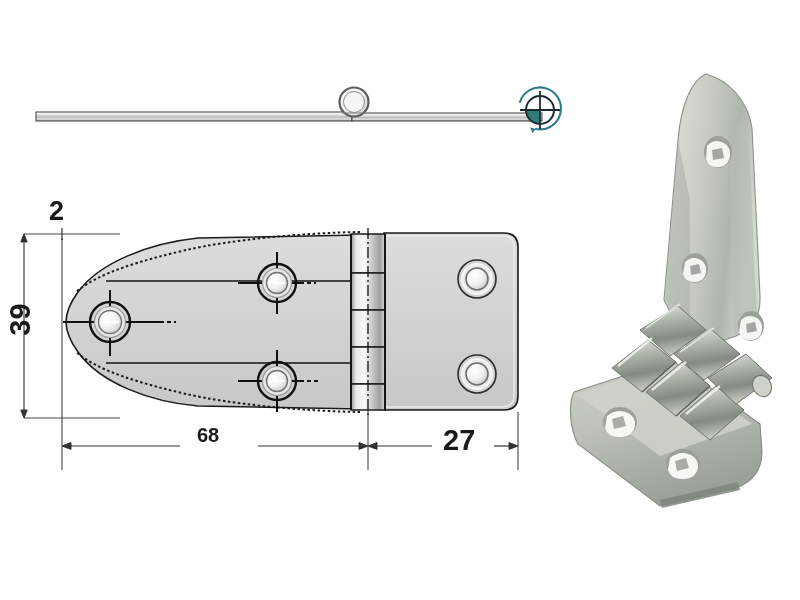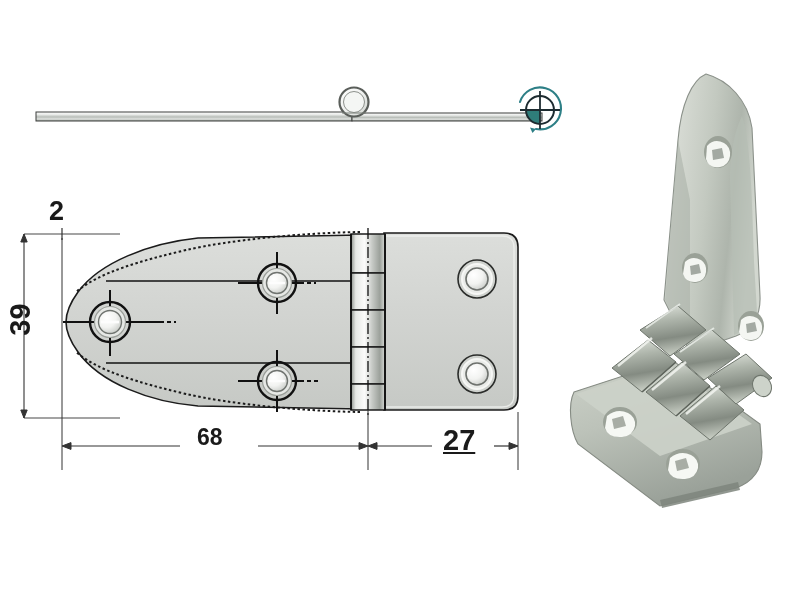--- a/index.html
+++ b/index.html
@@ -271,17 +271,17 @@
       <ellipse cx="762" cy="386" rx="9" ry="11" fill="#cdd3ca" stroke="#6e756c" stroke-width="1" transform="rotate(-28 762 386)"></ellipse>
     </g>
 
   </svg>
   </div>
 
   <div class="lbl dimtext" style="left:49px; top:196px; font-size:27px;">2</div>
 
   <div class="lbl dimtext" style="left:4px; top:303px; font-size:29px; transform:rotate(-90deg); transform-origin:center;">39</div>
 
-  <div class="lbl dimtext" style="left:197px; top:424px; font-size:23px;">68</div>
-
-  <div class="lbl dimtext" style="left:443px; top:424px; font-size:29px;text-decoration:underline;">27</div>
+  <div class="lbl dimtext" style="left:197px; top:424px; font-size:20px;">68</div>
+
+  <div class="lbl dimtext" style="left:443px; top:424px; font-size:29px;">27</div>
 
 </div>
 
 </body></html>

